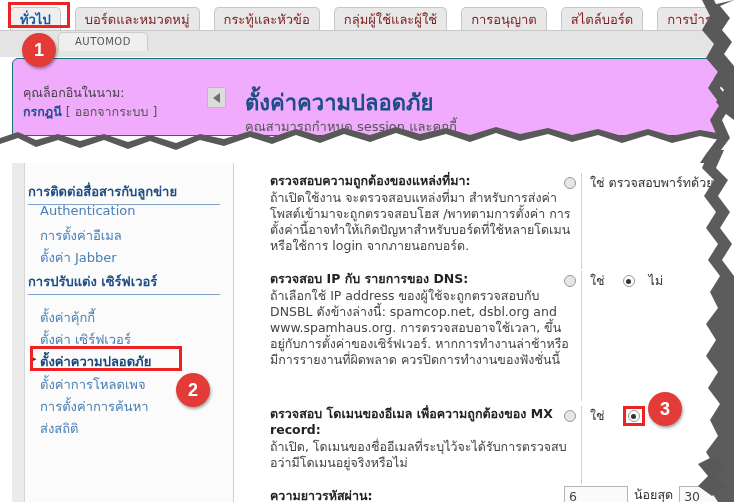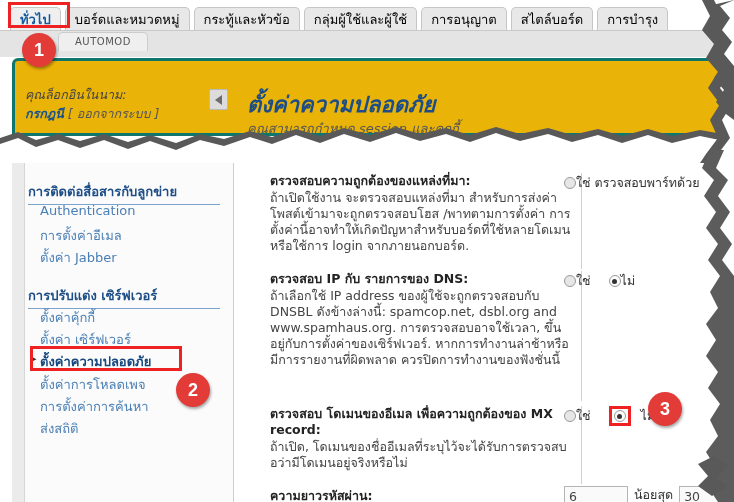--- a/index.html
+++ b/index.html
@@ -23,30 +23,30 @@
     left: 0; top: 0;
     width: 734px;
     height: 31px;
     background: #ffffff;
   }
   .tabbar-inner {
     display: flex;
     align-items: flex-end;
     height: 31px;
     padding-left: 10px;
-    gap: 4px;
+    gap: 14px;
   }
   .tab {
     background: #e8e8e8;
     border: 1px solid #c6c6c6;
     border-bottom: none;
     border-radius: 5px 5px 0 0;
     padding: 4px 9px 5px 9px;
     font-size: 13px;
-    color: #000000;
+    color: #7f1d1d;
     white-space: nowrap;
     line-height: 15px;
     position: relative;
     top: 1px;
   }
   .tab.active {
     color: #145a9e;
     font-weight: bold;
     background: #efefef;
   }
@@ -78,25 +78,24 @@
     font-size: 10px;
     color: #555;
     letter-spacing: .5px;
   }
 
   
   .panel {
     position: absolute;
     left: 12px; top: 58px;
     width: 712px; height: 78px;
-    background: #eab308;
-    border: 3px solid #0f766e;
+    background: #f0abfc;
+    border: 1px solid #0f766e;
     border-radius: 6px 6px 0 0;
     box-sizing: border-box;
-    font-style: italic;
   }
   .loginbox {
     position: absolute;
     left: 10px; top: 24px;
     width: 200px;
     font-size: 12.5px;
     color: #444;
     line-height: 19px;
   }
   .loginbox .uname {
@@ -261,21 +260,21 @@
   }
   .radio.checked::after {
     content: "";
     position: absolute;
     left: 2.5px; top: 2.5px;
     width: 5px; height: 5px;
     border-radius: 50%;
     background: #333;
   }
   .radio-label { margin-right: 12px; }
-  .radio-wrap { display: inline-flex; align-items: center; gap: 0; }
+  .radio-wrap { display: inline-flex; align-items: center; gap: 14px; }
   .radio-hl {
     border: 3px solid #ee2222;
     padding: 1px 2px;
     display: inline-flex;
     align-items: center;
     box-sizing: border-box;
   }
   .numinput {
     width: 64px;
     height: 19px;
@@ -360,21 +359,21 @@
 <div class="content">
 
   <div class="sidebar">
     <div class="side-rail"></div>
 
     <div class="side-group-title" style="top:18px;">การติดต่อสื่อสารกับลูกข่าย</div>
     <div class="side-link" style="top:40px;">Authentication</div>
     <div class="side-link" style="top:62px;">การตั้งค่าอีเมล</div>
     <div class="side-link" style="top:84px;">ตั้งค่า Jabber</div>
 
-    <div class="side-group-title" style="top:122px;">การปรับแต่ง เซิร์ฟเวอร์</div>
+    <div class="side-group-title" style="top:108px;">การปรับแต่ง เซิร์ฟเวอร์</div>
     <div class="side-link" style="top:144px;">ตั้งค่าคุ้กกี้</div>
     <div class="side-link" style="top:166px;">ตั้งค่า เซิร์ฟเวอร์</div>
     <div class="side-arrow" style="top:189px;">▸</div>
     <div class="side-link selected" style="top:188px;">ตั้งค่าความปลอดภัย</div>
     <div class="side-link" style="top:211px;">ตั้งค่าการโหลดเพจ</div>
     <div class="side-link" style="top:233px;">การตั้งค่าการค้นหา</div>
     <div class="side-link" style="top:255px;">ส่งสถิติ</div>
 
     <div class="side-highlight" style="left:18px; top:183px; width:152px; height:25px;"></div>
   </div>

